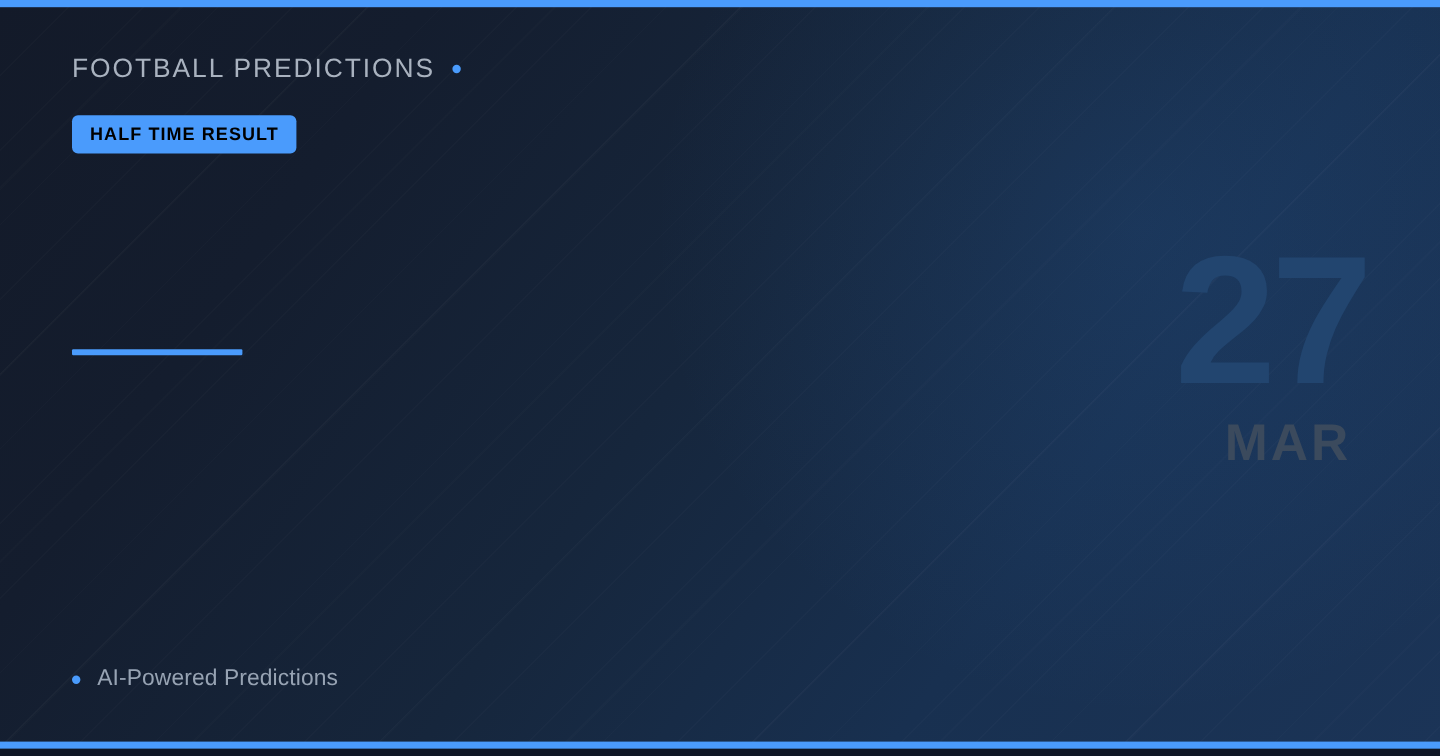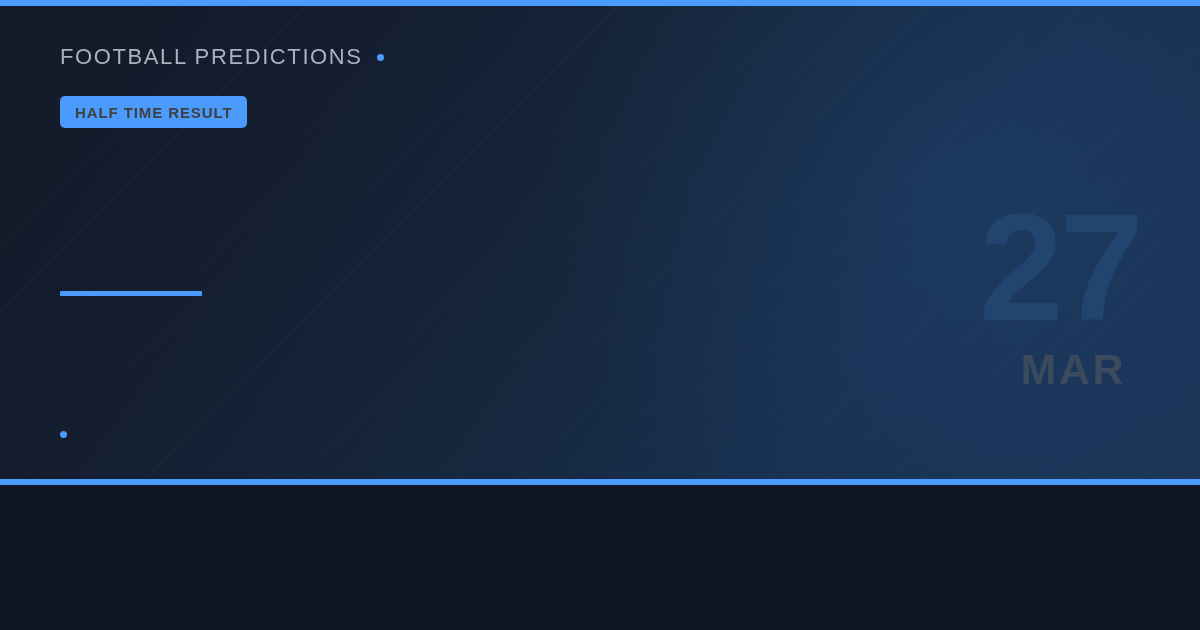--- a/index.html
+++ b/index.html
@@ -8,21 +8,21 @@
     width:1200px;
     height:630px;
     overflow:hidden;
     background:#0f1624;
     font-family:"Liberation Sans", sans-serif;
   }
 
   .card {
     position:relative;
     width:1200px;
-    height:485px;
+    height:624px;
     overflow:hidden;
     background:
       linear-gradient(125deg,
         #131a29 0%,
         #141d2e 22%,
         #16263c 48%,
         #183050 72%,
         #1b3457 100%);
   }
 
@@ -104,21 +104,21 @@
     display:flex;
     align-items:center;
     background:#4a9bfc;
     border-radius:5px;
     z-index:4;
   }
   .badge-text {
     font-size:15px;
     font-weight:bold;
     letter-spacing:0.9px;
-    color:#404040;
+    color:#000000;
     line-height:1;
     white-space:nowrap;
   }
 
   
   .title {
     position:absolute;
     left:60px;
     top:140px;
     width:880px;
@@ -222,15 +222,16 @@
 
   <div class="underline"></div>
 
   <div class="date-block">
     <span class="date-day">27</span>
     <span class="date-month">MAR</span>
   </div>
 
   <div class="footer">
     <span class="footer-dot"></span>
+    <span class="footer-tag">AI-Powered Predictions</span>
   </div>
 
 </div>
 
 </body></html>

